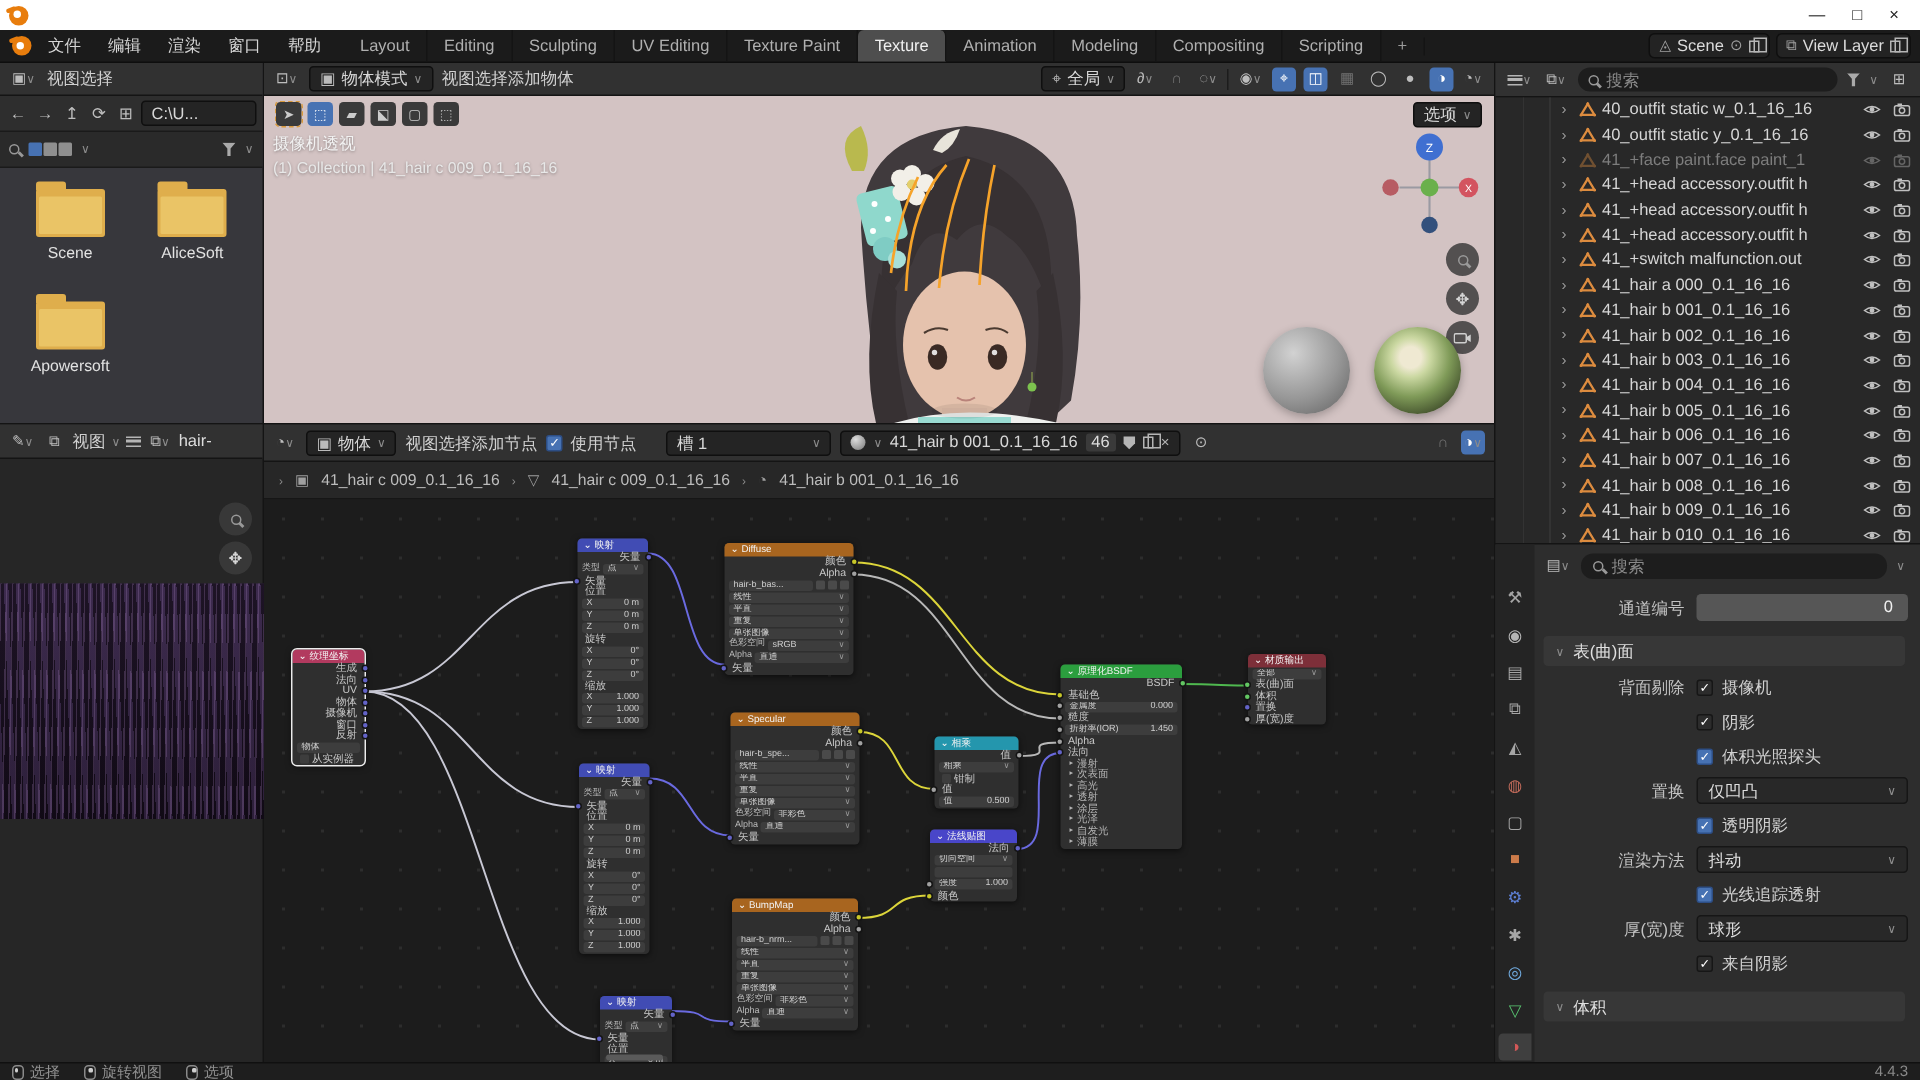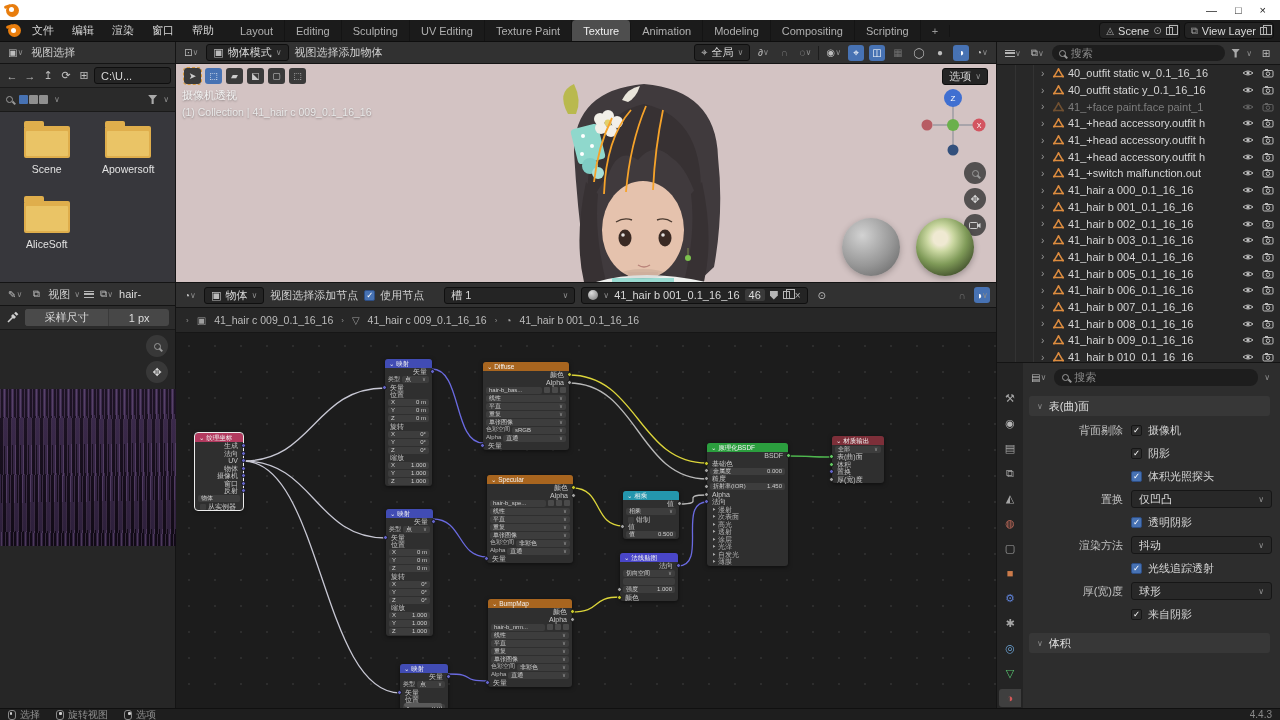--- a/index.html
+++ b/index.html
@@ -222,26 +222,26 @@
     <div id="fb-grid">
 
 
         <div class="folderitem">
           <div class="foldico"></div>
           <div class="lbl">Scene</div>
         </div>
 
         <div class="folderitem">
           <div class="foldico"></div>
-          <div class="lbl">Apowersoft</div>
+          <div class="lbl">AliceSoft</div>
         </div>
 
         <div class="folderitem">
           <div class="foldico"></div>
-          <div class="lbl">AliceSoft</div>
+          <div class="lbl">Apowersoft</div>
         </div>
       </div>
   </div>
 
   <div id="viewport" class="abs">
     <svg width="820" height="240" viewBox="0 0 820 240" style="position:absolute;left:0;top:0">
       <rect width="820" height="240" fill="#d3c3c3"></rect>
 
       <path d="M398 110 Q398 48 468 42 Q540 48 542 115 Q548 170 538 225 L522 240 L412 240 Q402 180 398 110 Z" fill="#403a3d"></path>
       <ellipse cx="467" cy="188" rx="41" ry="49" fill="#e5c2ad"></ellipse>
@@ -775,52 +775,41 @@
   <div id="imageeditor" class="abs">
     <div id="ie-hdr" class="ehdr">
       <span class="ibtn">✎<span class="chev">∨</span></span>
       <span class="ibtn">⧉</span>
       <span class="menu">视图</span>
         <span class="chev">∨</span>
       <span class="hamb"></span>
       <span class="ibtn">⧉<span class="chev">∨</span></span>
       <span style="color:#ddd">hair-</span>
     </div>
-    <div id="ie-tools">
-      <svg width="13" height="13" viewBox="0 0 13 13">
-          <path d="M2 11 L7 6" stroke="#cfcfcf" stroke-width="1.6"></path>
-          <path d="M7 3 L10 6 L8 8 L5 5 Z" fill="#cfcfcf"></path>
-          <path d="M9 1.5 L11.5 4" stroke="#cfcfcf" stroke-width="2.4"></path>
-        </svg>
-      <span class="segfield">
-        <span class="a">采样尺寸</span>
-        <span class="b">1 px</span>
-      </span>
-    </div>
     <div id="texpreview"></div>
     <div class="fbtn" style="left:146px;top:52px">
         <span class="mag"></span>
       </div>
     <div class="fbtn" style="left:146px;top:78px">✥</div>
   </div>
 
   <div id="shader" class="abs">
     <div id="se-hdr" class="ehdr">
       <span class="ibtn">◔<span class="chev">∨</span></span>
       <span class="field">
           <span style="color:#bbb">▣</span>
           <span>物体</span>
           <span class="chev">∨</span>
         </span>
       <span><span class="menu">视图</span><span class="menu">选择</span><span class="menu">添加</span><span class="menu">节点</span></span>
       <span style="display:flex;align-items:center;gap:5px">
         <span class="checkbox" data-on="true">✓</span>
         <span>使用节点</span>
       </span>
-      <span class="field" style="width:131px;margin-left:14px">
+      <span class="field" style="width:110px;margin-left:14px">
           <span>槽 1</span>
           <span class="chev" style="margin-left:auto">∨</span>
         </span>
       <span class="field" style="gap:5px">
         <span style="width:10px;height:10px;border-radius:50%;background:radial-gradient(circle at 35% 30%,#ddd,#777)"></span>
         <span class="chev">∨</span>
         <span>41_hair b 001_0.1_16_16</span>
         <span style="background:#3a3a3a;border-radius:2px;padding:0 4px;color:#ddd">46</span>
         <span class="shield"></span>
         <span class="copyic"></span>
@@ -1337,20 +1326,26 @@
       </div>
     <div id="pmain">
       <div id="p-search">
         <span class="ibtn">▤<span class="chev">∨</span></span>
         <span class="sfield">
           <span class="mag"></span>
           <span>搜索</span>
         </span>
         <span class="chev">∨</span>
       </div>
+      <div class="prow" data-ctl="field">
+        <span class="plabel">通道编号</span>
+        <span class="pctl ctl-field">
+            <span class="pfield">0</span>
+          </span>
+      </div>
       <div class="psec">
         <span class="chev">∨</span>
           <span>表(曲)面</span>
       </div>
       <div>
 
           <div class="prow" data-ctl="check" data-dim="false">
             <span class="plabel">背面剔除</span>
             <span class="pctl ctl-check">
               <span class="checkbox" data-on="false"><span class="ck" data-on="false"></span>✓</span>

